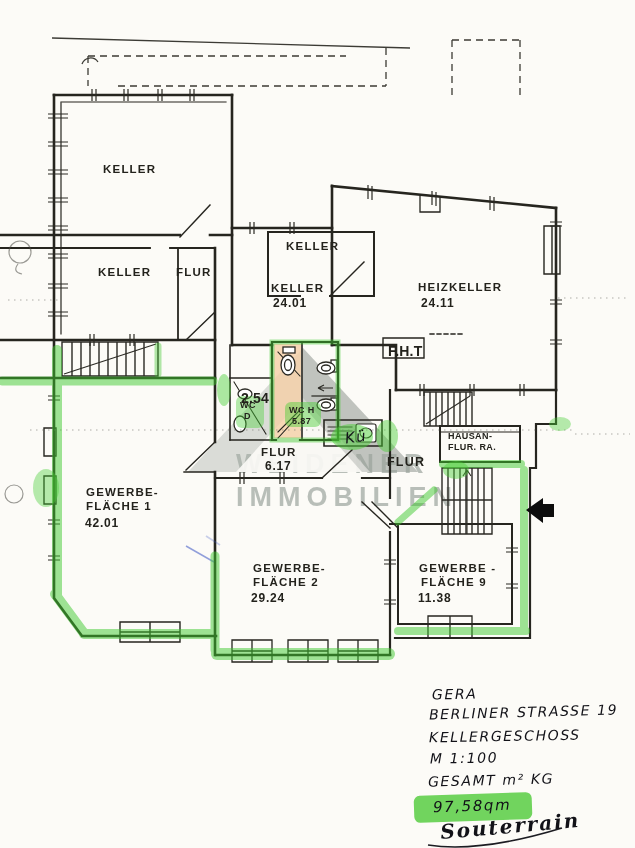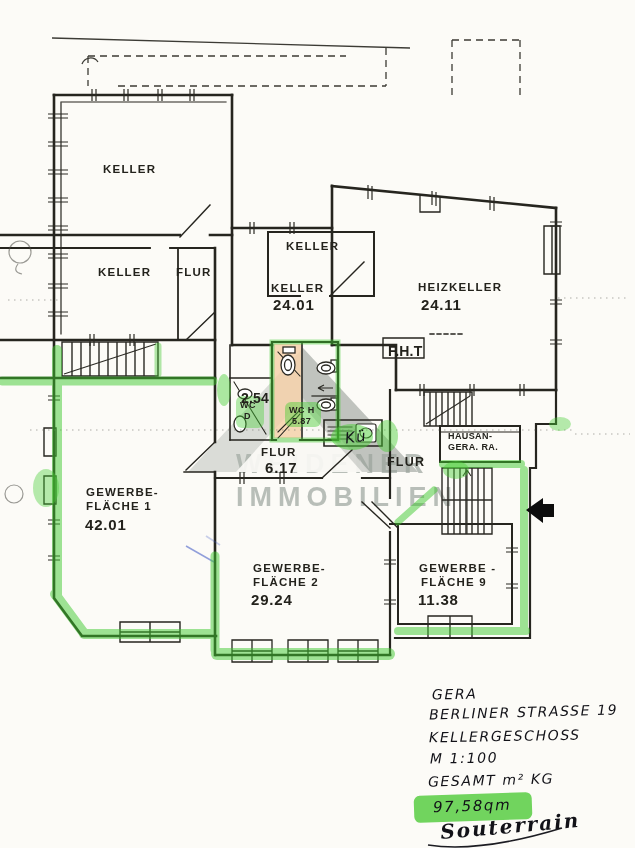--- a/index.html
+++ b/index.html
@@ -3,21 +3,21 @@
 <meta charset="utf-8">
 <style>
   html,body{margin:0;padding:0;background:#ffffff;}
   .page{position:relative;width:635px;height:848px;background:#fcfbf7;overflow:hidden;
         font-family:"Liberation Sans",sans-serif;}
   svg{position:absolute;left:0;top:0;z-index:2;}
   .wm-layer{position:absolute;left:0;top:0;width:635px;height:848px;z-index:1;}
   .lbl-layer{position:absolute;left:0;top:0;width:635px;height:848px;z-index:3;}
   .lbl{position:absolute;font-weight:700;color:#23221c;letter-spacing:1.2px;
        font-size:11.5px;white-space:nowrap;}
-  .area{font-weight:700;font-size:15px;letter-spacing:.8px;}
+  .area{font-weight:700;font-size:12px;letter-spacing:.8px;}
   .sm{font-size:9px;letter-spacing:.4px;text-align:center;}
   .tiny{font-size:14px;letter-spacing:.2px;text-align:right;}
   .wm{position:absolute;font-weight:700;color:rgba(172,179,173,.85);
       letter-spacing:6px;font-size:27px;white-space:nowrap;}
   .hw{position:absolute;font-family:"DejaVu Sans",sans-serif;font-style:italic;
       color:#121218;letter-spacing:1.6px;font-size:14px;white-space:nowrap;}
   .hw-big{font-family:"DejaVu Serif",serif;font-size:20px;letter-spacing:2px;font-weight:700;}
   .note-hl{position:absolute;background:#4ecb37;opacity:.8;border-radius:6px;
            transform:rotate(-2deg);}
 </style>
@@ -236,21 +236,21 @@
     <div class="lbl tiny" style="left:241px;top:390px">2.54</div>
     <div class="lbl sm" style="left:240px;top:400px">WC</div>
     <div class="lbl sm" style="left:244px;top:411px">D</div>
     <div class="lbl sm" style="left:289px;top:405px">WC H</div>
     <div class="lbl sm" style="left:292px;top:416px">5.87</div>
     <div class="hw" style="left:345px;top:428px;font-size:15px;transform:rotate(-8deg)">Kü</div>
     <div class="lbl" style="left:261px;top:446px">FLUR</div>
     <div class="lbl area" style="left:265px;top:459px">6.17</div>
     <div class="lbl" style="left:387px;top:455px;font-size:12.5px">FLUR</div>
     <div class="lbl sm" style="left:448px;top:431px">HAUSAN-</div>
-    <div class="lbl sm" style="left:448px;top:442px">GERA. RA.</div>
+    <div class="lbl sm" style="left:448px;top:442px">FLUR. RA.</div>
     <div class="lbl" style="left:86px;top:486px">GEWERBE-</div>
     <div class="lbl" style="left:86px;top:500px">FLÄCHE 1</div>
     <div class="lbl area" style="left:85px;top:516px">42.01</div>
     <div class="lbl" style="left:253px;top:562px">GEWERBE-</div>
     <div class="lbl" style="left:253px;top:576px">FLÄCHE 2</div>
     <div class="lbl area" style="left:251px;top:591px">29.24</div>
     <div class="lbl" style="left:419px;top:562px">GEWERBE -</div>
     <div class="lbl" style="left:421px;top:576px">FLÄCHE 9</div>
     <div class="lbl area" style="left:418px;top:591px">11.38</div>
 

